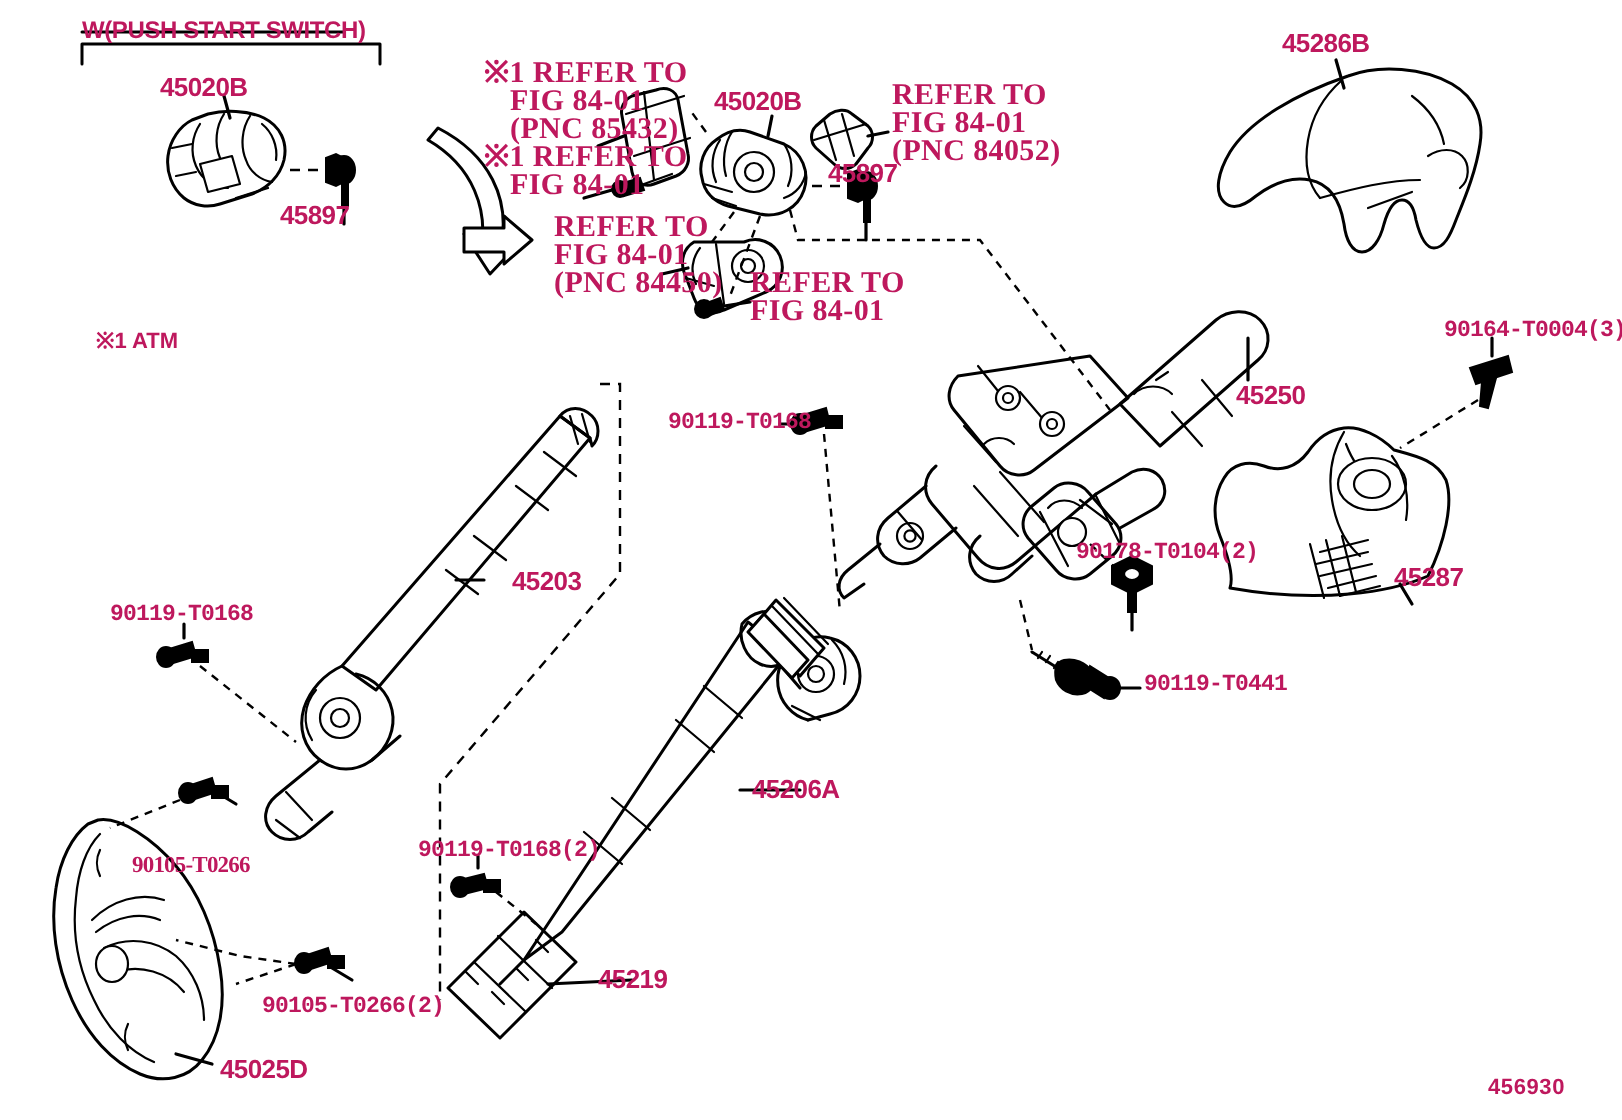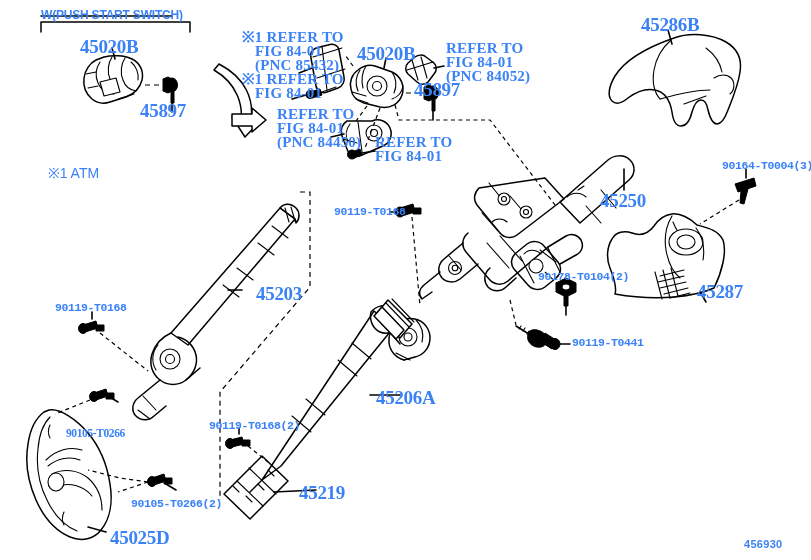--- a/index.html
+++ b/index.html
@@ -17,47 +17,47 @@
     font-family: "Liberation Sans", sans-serif;
   }
   #artwork {
     position: absolute;
     left: 0; top: 0;
     width: 811px;
     height: 560px;
   }
   .lbl {
     position: absolute;
-    color: #3b82f6;
+    color: #be185d;
     white-space: pre;
     line-height: 1.18;
   }
   
   .pn {
-    font-family: Liberation Serif, serif;
+    font-family: Liberation Sans, sans-serif;
     font-weight: bold;
-    font-size: 19px;
+    font-size: 13px;
     letter-spacing: -0.3px;
   }
   .pn-sm {
     font-family: "Liberation Mono", monospace;
     font-weight: bold;
     font-size: 11.5px;
     letter-spacing: -0.4px;
   }
   .refer {
     font-family: "Liberation Serif", serif;
     font-weight: bold;
     font-size: 15px;
     letter-spacing: 0.2px;
   }
   .note {
     font-family: "Liberation Sans", sans-serif;
-    font-weight: normal;
-    font-size: 14px;
+    font-weight: bold;
+    font-size: 11px;
   }
   .bracket-title {
     font-family: "Liberation Sans", sans-serif;
     font-weight: bold;
     font-size: 12px;
     letter-spacing: -0.2px;
   }
   .sheetno {
     font-family: "Liberation Sans", sans-serif;
     font-weight: bold;
@@ -475,21 +475,21 @@
   <div class="lbl refer" style="left:446px; top:68px;text-align:center;">(PNC 84052)</div>
 
   <div class="lbl pn" style="left:357px; top:43px;">45020B</div>
 
   <div class="lbl pn" style="left:414px; top:79px;">45897</div>
 
   <div class="lbl pn" style="left:641px; top:14px;">45286B</div>
 
   <div class="lbl note" style="left:48px; top:165px;">※1 ATM</div>
 
-  <div class="lbl pn" style="left:600px; top:190px;">45250</div>
+  <div class="lbl pn" style="left:618px; top:190px;">45250</div>
 
   <div class="lbl pn-sm" style="left:334px; top:205px;">90119-T0168</div>
 
   <div class="lbl pn-sm" style="left:722px; top:159px;">90164-T0004(3)</div>
 
   <div class="lbl pn-sm" style="left:538px; top:270px;">90178-T0104(2)</div>
 
   <div class="lbl pn" style="left:697px; top:281px;text-align:center;">45287</div>
 
   <div class="lbl pn" style="left:256px; top:283px;">45203</div>

